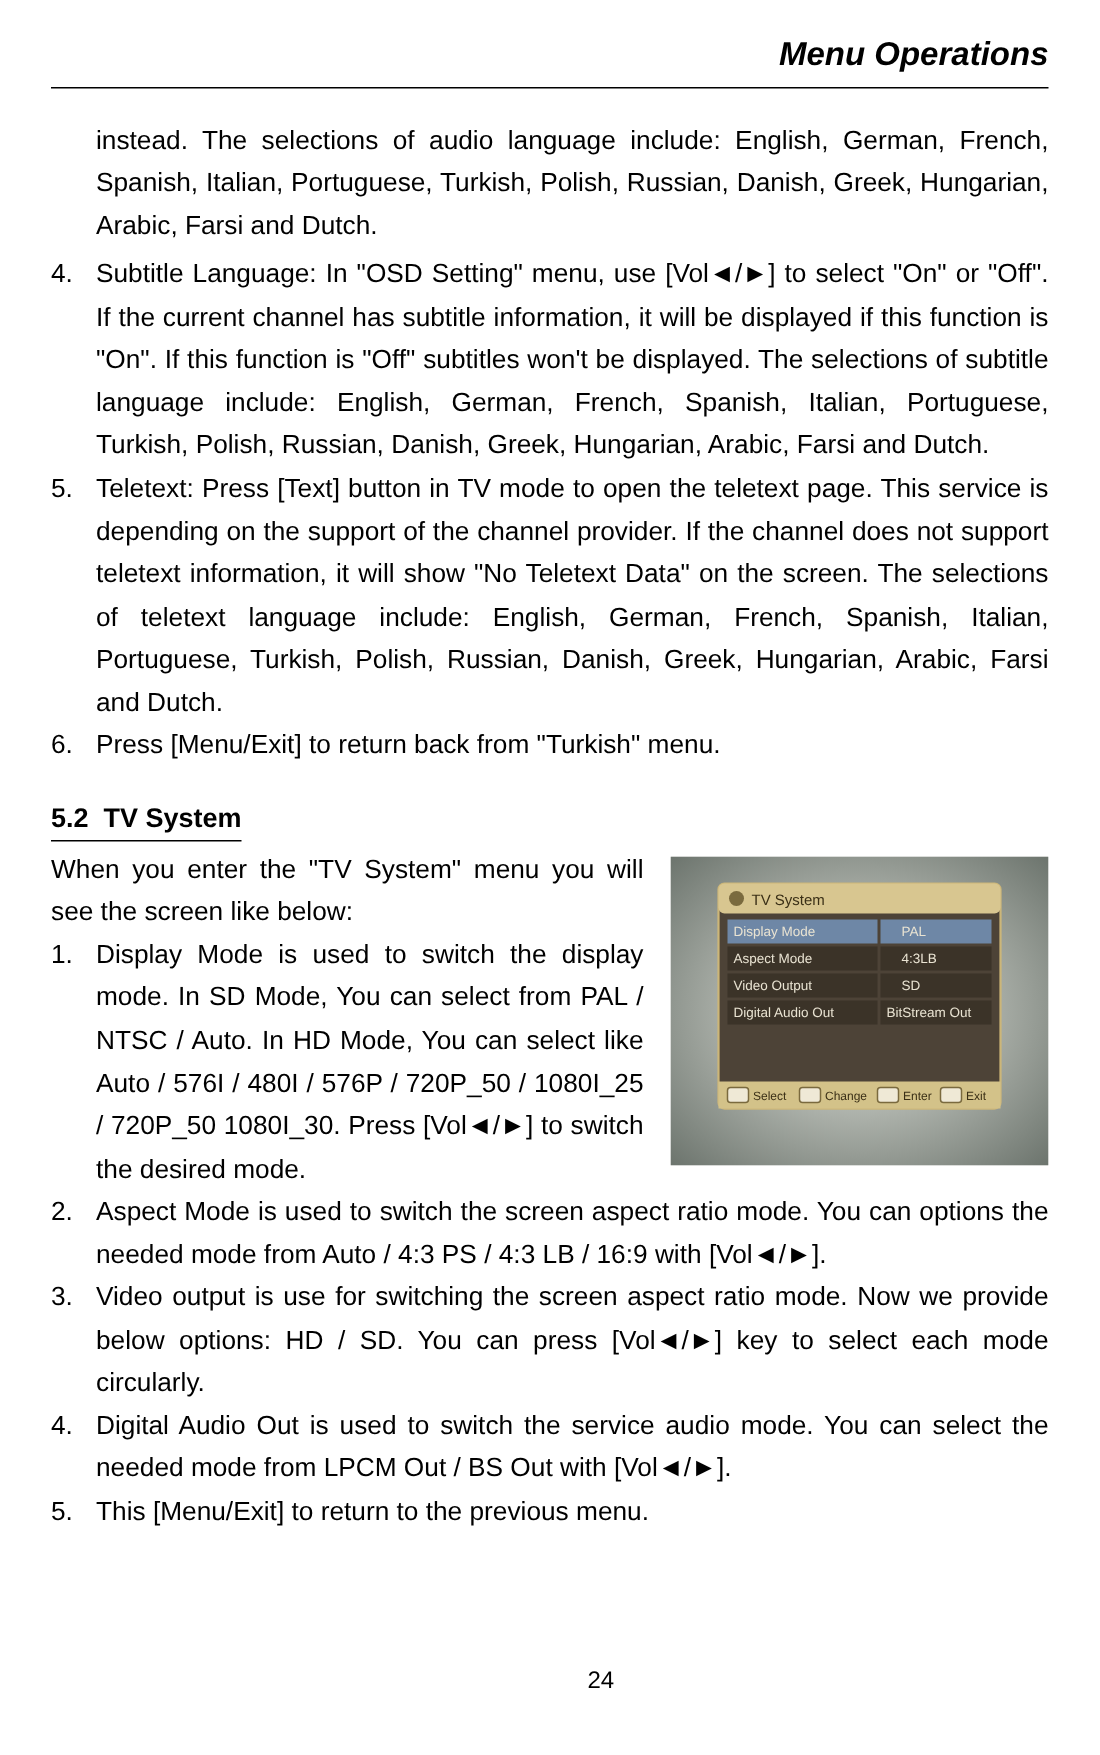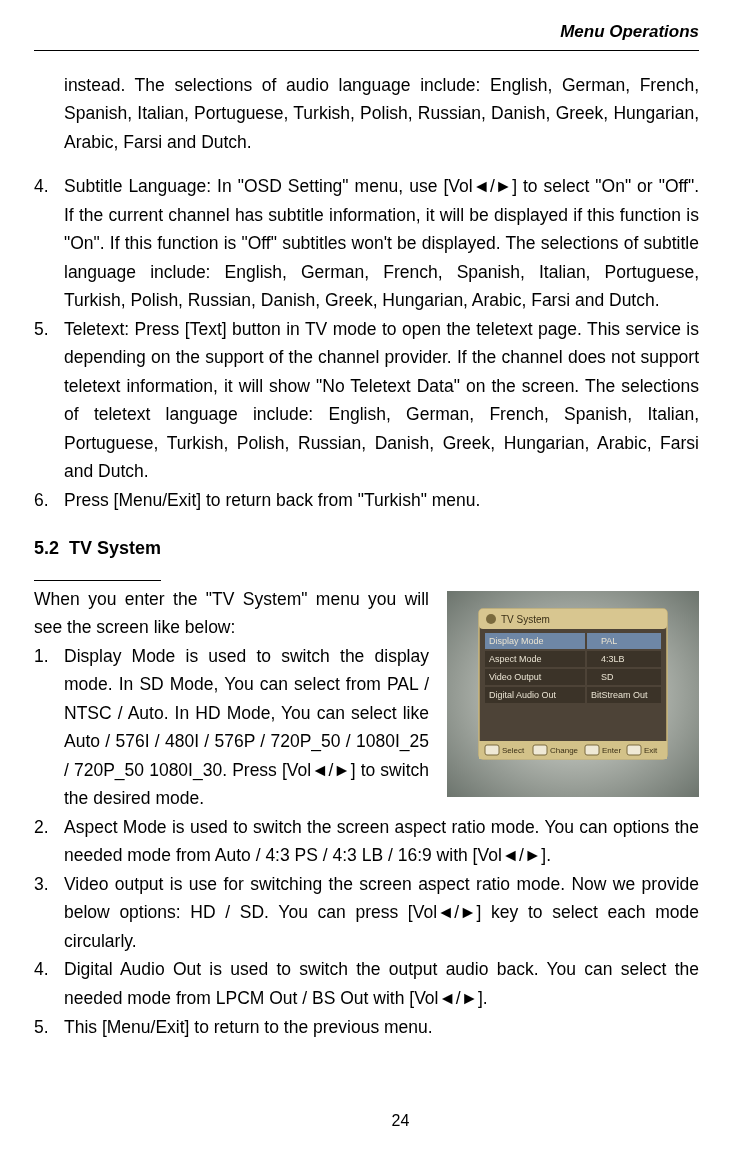--- a/index.html
+++ b/index.html
@@ -10,33 +10,33 @@
     height: 1170px;
     padding: 18px 34px 18px 34px;
     color: #000;
     font-size: 17.5px;
     line-height: 1.63;
   }
   .header-title {
     font-weight: bold;
     font-style: italic;
     text-align: right;
-    font-size: 17px;
+    font-size: 22px;
     margin-bottom: 4px;
   }
   hr.rule {
     border: none;
     border-top: 1.7px solid #000;
     margin-bottom: 20px;
   }
   .content { }
   .para-indent {
     text-align: justify;
     margin-left: 30px;
-    margin-bottom: 16px;
+    margin-bottom: 4px;
   }
   ol.numbered {
     list-style: none;
     padding: 0;
     margin: 0;
   }
   ol.numbered > li {
     display: flex;
     text-align: justify;
     margin-bottom: 0;
@@ -47,21 +47,21 @@
   ol.numbered > li .txt {
     flex: 1;
   }
   .section-heading {
     font-weight: bold;
     font-size: 18px;
     margin-top: 20px;
     margin-bottom: 4px;
     border-bottom: 1.2px solid #000;
     display: inline-block;
-    padding-bottom: 16px;
+    padding-bottom: 0;
   }
   .tv-row {
     display: flex;
     gap: 18px;
     align-items: flex-start;
   }
   .tv-left {
     flex: 1;
   }
   .tv-left .intro {
@@ -181,21 +181,21 @@
     <li>
       <span class="num">2.</span>
       <span class="txt">Aspect Mode is used to switch the screen aspect ratio mode. You can options the needed mode from Auto / 4:3 PS / 4:3 LB / 16:9 with [Vol◄/►].</span>
     </li>
     <li>
       <span class="num">3.</span>
       <span class="txt">Video output is use for switching the screen aspect ratio mode. Now we provide below options: HD / SD. You can press [Vol◄/►] key to select each mode circularly.</span>
     </li>
     <li>
       <span class="num">4.</span>
-      <span class="txt">Digital Audio Out is used to switch the output audio back. You can select the needed mode from LPCM Out / BS Out with [Vol◄/►].</span>
+      <span class="txt">Digital Audio Out is used to switch the service audio mode. You can select the needed mode from LPCM Out / BS Out with [Vol◄/►].</span>
     </li>
     <li>
       <span class="num">5.</span>
       <span class="txt">This [Menu/Exit] to return to the previous menu.</span>
     </li>
   </ol>
 
 </div>
 
 <div class="page-num">24</div>

